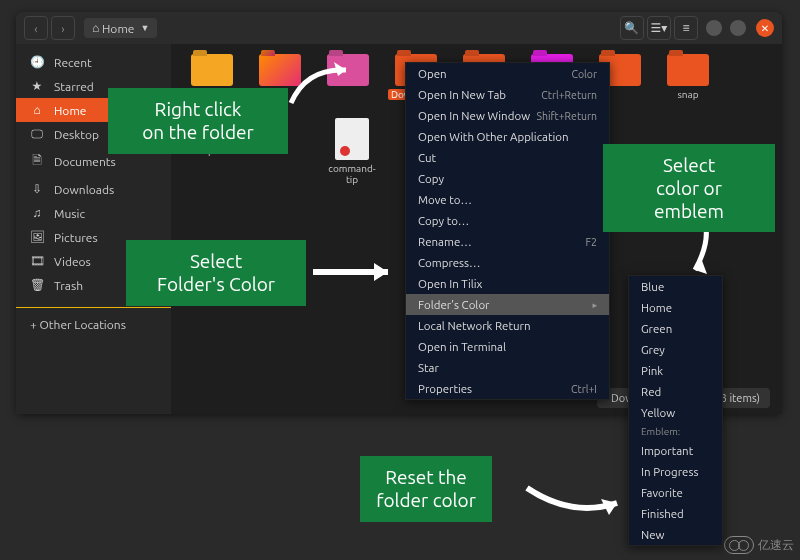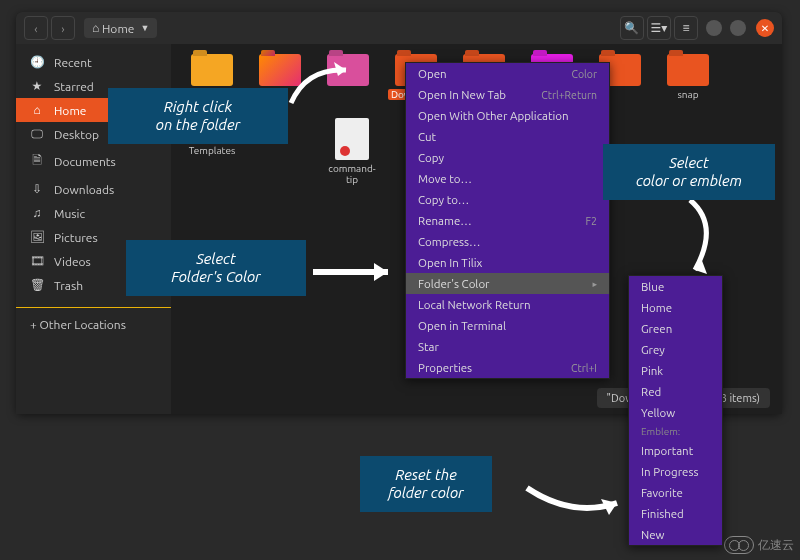--- a/index.html
+++ b/index.html
@@ -21,27 +21,27 @@
   .side-item .icn { width: 14px; text-align: center; font-size: 12px; }
   .content { flex: 1; background: #1e1e1e; padding: 10px 14px 0 14px; position: relative; display: flex; flex-wrap: wrap; align-content: flex-start; gap: 10px 14px; overflow: visible;}
   .folder { width: 54px; display: flex; flex-direction: column; align-items: center; gap: 3px; }
   .folder-icon { width: 42px; height: 32px; border-radius: 3px; position: relative; }
   .folder-icon::before { content:""; position:absolute; top:-4px; left:2px; width:14px; height:6px; background:inherit; border-radius:2px 2px 0 0; filter:brightness(.85);}
   .folder-label { font-size: 10px; color: #ccc; text-align: center; line-height: 1.1; }
   .folder-label.sel { background:#e95420; color:#fff; padding:0 3px; border-radius:2px;}
   .doc-icon { width:34px; height:42px; background:#eee; border-radius:2px; position:relative;}
   .doc-icon::after{content:"";position:absolute;bottom:4px;left:5px;width:10px;height:10px;background:#d33;border-radius:50%;}
   .statusbar { position: absolute; bottom: 6px; right: 12px; background: #333; padding: 4px 10px; border-radius: 4px; font-size: 11px; color: #ccc; }
-  .context-menu { position: absolute; background: #4c1d95; border: 1px solid #222; min-width: 205px; box-shadow: 0 2px 10px rgba(0,0,0,.6); font-size: 11.5px; z-index: 50; }
+  .context-menu { position: absolute; background: #0f172a; border: 1px solid #222; min-width: 205px; box-shadow: 0 2px 10px rgba(0,0,0,.6); font-size: 11.5px; z-index: 50; }
   .context-menu .mi { display: flex; align-items: center; justify-content: space-between; padding: 4px 12px; color: #ddd; }
   .context-menu .mi.highlight { background: #555; }
   .context-menu .mi .shortcut { color: #999; font-size: 10.5px; }
   .context-menu .mi .arrow { font-size: 9px; color: #999; }
   .context-menu .hdr { color: #888; padding: 3px 12px; font-size: 10px; }
-  .callout { position: absolute; background: #0c4a6e; color: #fff; padding: 10px 16px; font-size: 15px; text-align: center; line-height: 1.2; z-index: 60; border-radius: 0; font-style: italic; }
+  .callout { position: absolute; background: #15803d; color: #fff; padding: 10px 16px; font-size: 19px; text-align: center; line-height: 1.2; z-index: 60; border-radius: 0; }
   .arrow-svg { position: absolute; z-index: 55; }
   .watermark { position: absolute; right: 6px; bottom: 6px; color: #888; font-size: 12px; display:flex; align-items:center; gap:4px;}
   .watermark .logo { width: 30px; height: 18px; border: 1.5px solid #888; border-radius: 10px; position:relative;}
   .watermark .logo::before,.watermark .logo::after{content:"";position:absolute;width:9px;height:9px;border:1.5px solid #888;border-radius:50%;top:3px;}
   .watermark .logo::before{left:4px;} .watermark .logo::after{left:13px;}
 </style>
 </head>
 <body>
 
 <div class="window">
@@ -146,20 +146,24 @@
 </div>
 
 <div class="context-menu" id="menu1" style="left:405px; top:62px;">
     <div class="mi">
       <span>Open</span>
       <span class="shortcut">Color</span>
     </div>
     <div class="mi">
       <span>Open In New Tab</span>
       <span class="shortcut">Ctrl+Return</span>
+    </div>
+    <div class="mi">
+      <span>Open In New Window</span>
+      <span class="shortcut">Shift+Return</span>
     </div>
     <div class="mi">
       <span>Open With Other Application</span>
     </div>
     <div class="mi">
       <span>Cut</span>
     </div>
     <div class="mi">
       <span>Copy</span>
     </div>

